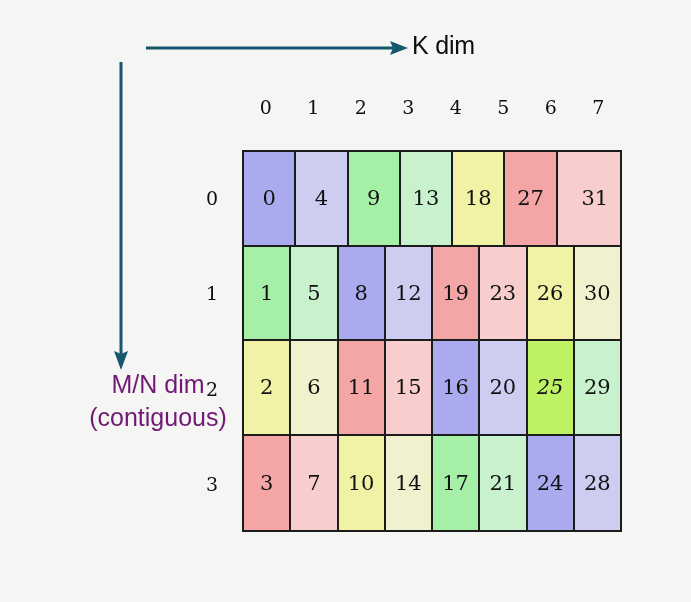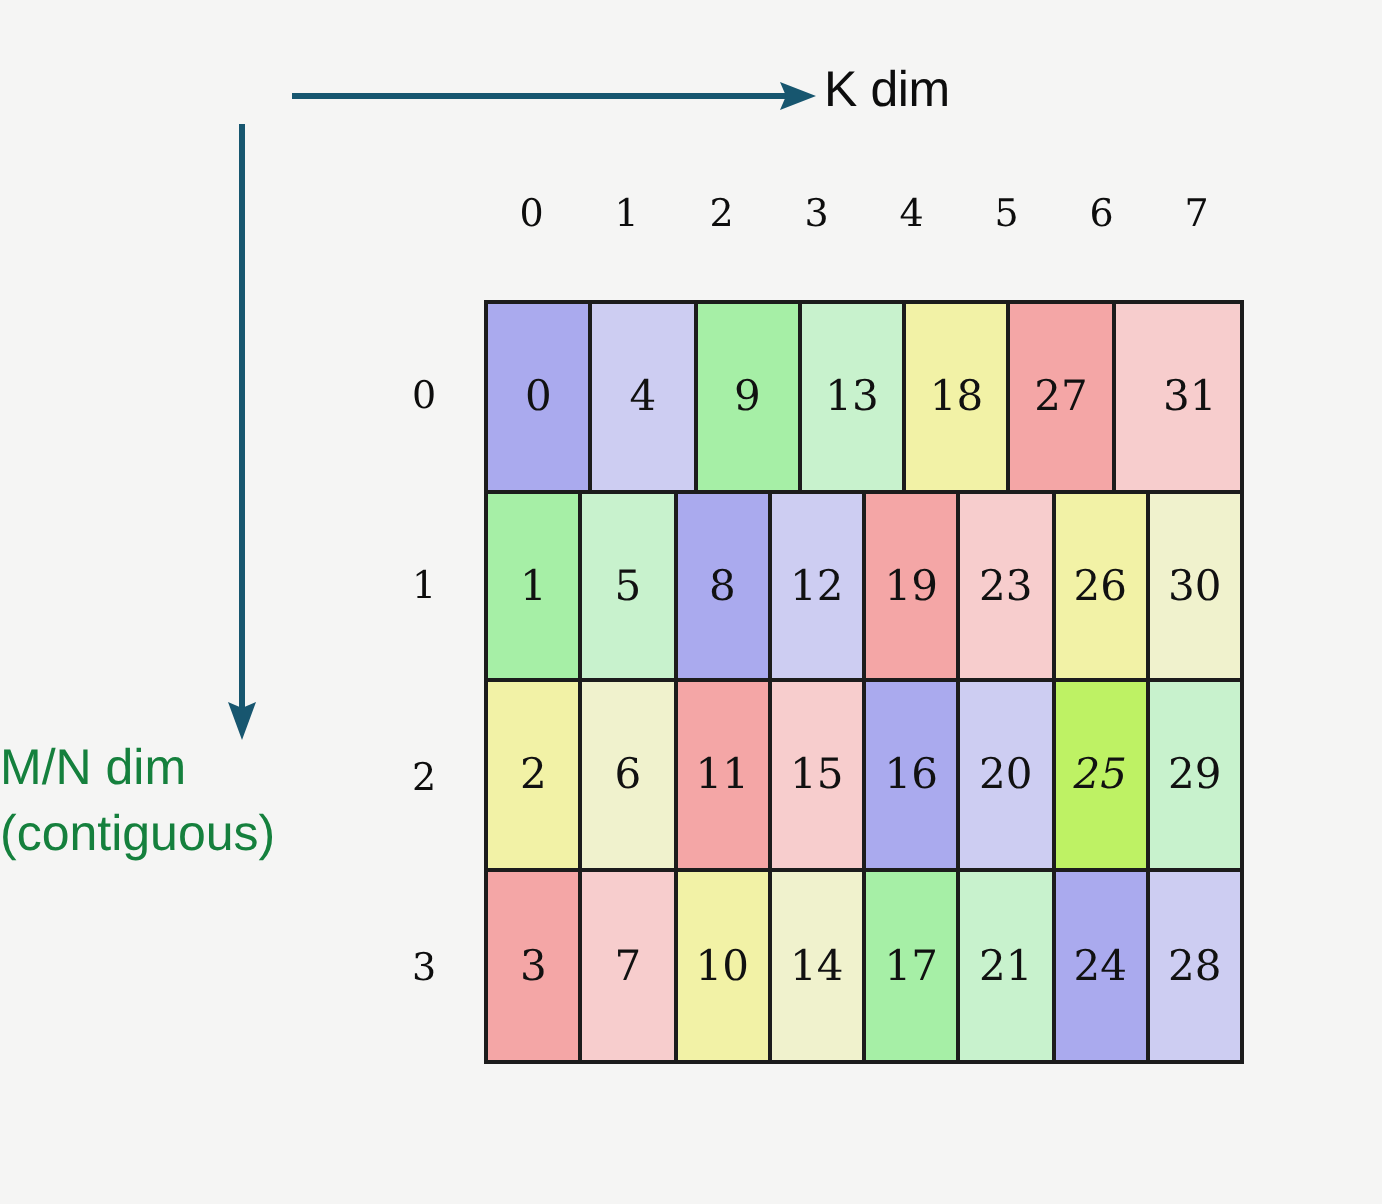--- a/index.html
+++ b/index.html
@@ -50,25 +50,27 @@
     width: 28px;
     height: 308px;
   }
   .m-arrow-wrap svg { display: block; }
 
   .m-label {
     position: absolute;
     left: 0px;
     top: 368px;
     width: 242px;
+    text-align: center;
     font-family: "Liberation Sans", sans-serif;
     font-size: 25px;
     line-height: 1.32;
-    color: #15803d;
+    color: #701a75;
     white-space: nowrap;
+    padding-left: 37px;
   }
   .m-label .ln { display: block; }
 
   
   .col-headers {
     position: absolute;
     left: 242px;
     top: 96px;
     width: 380px;
     display: flex;

